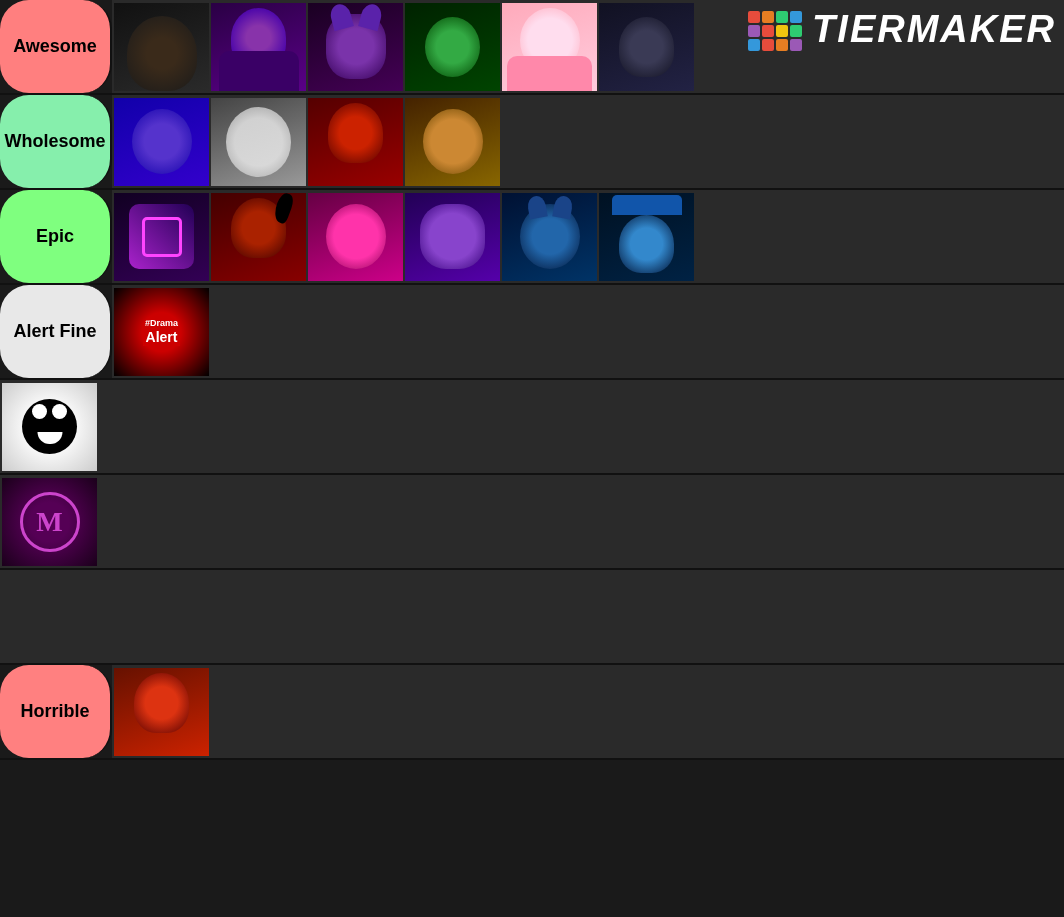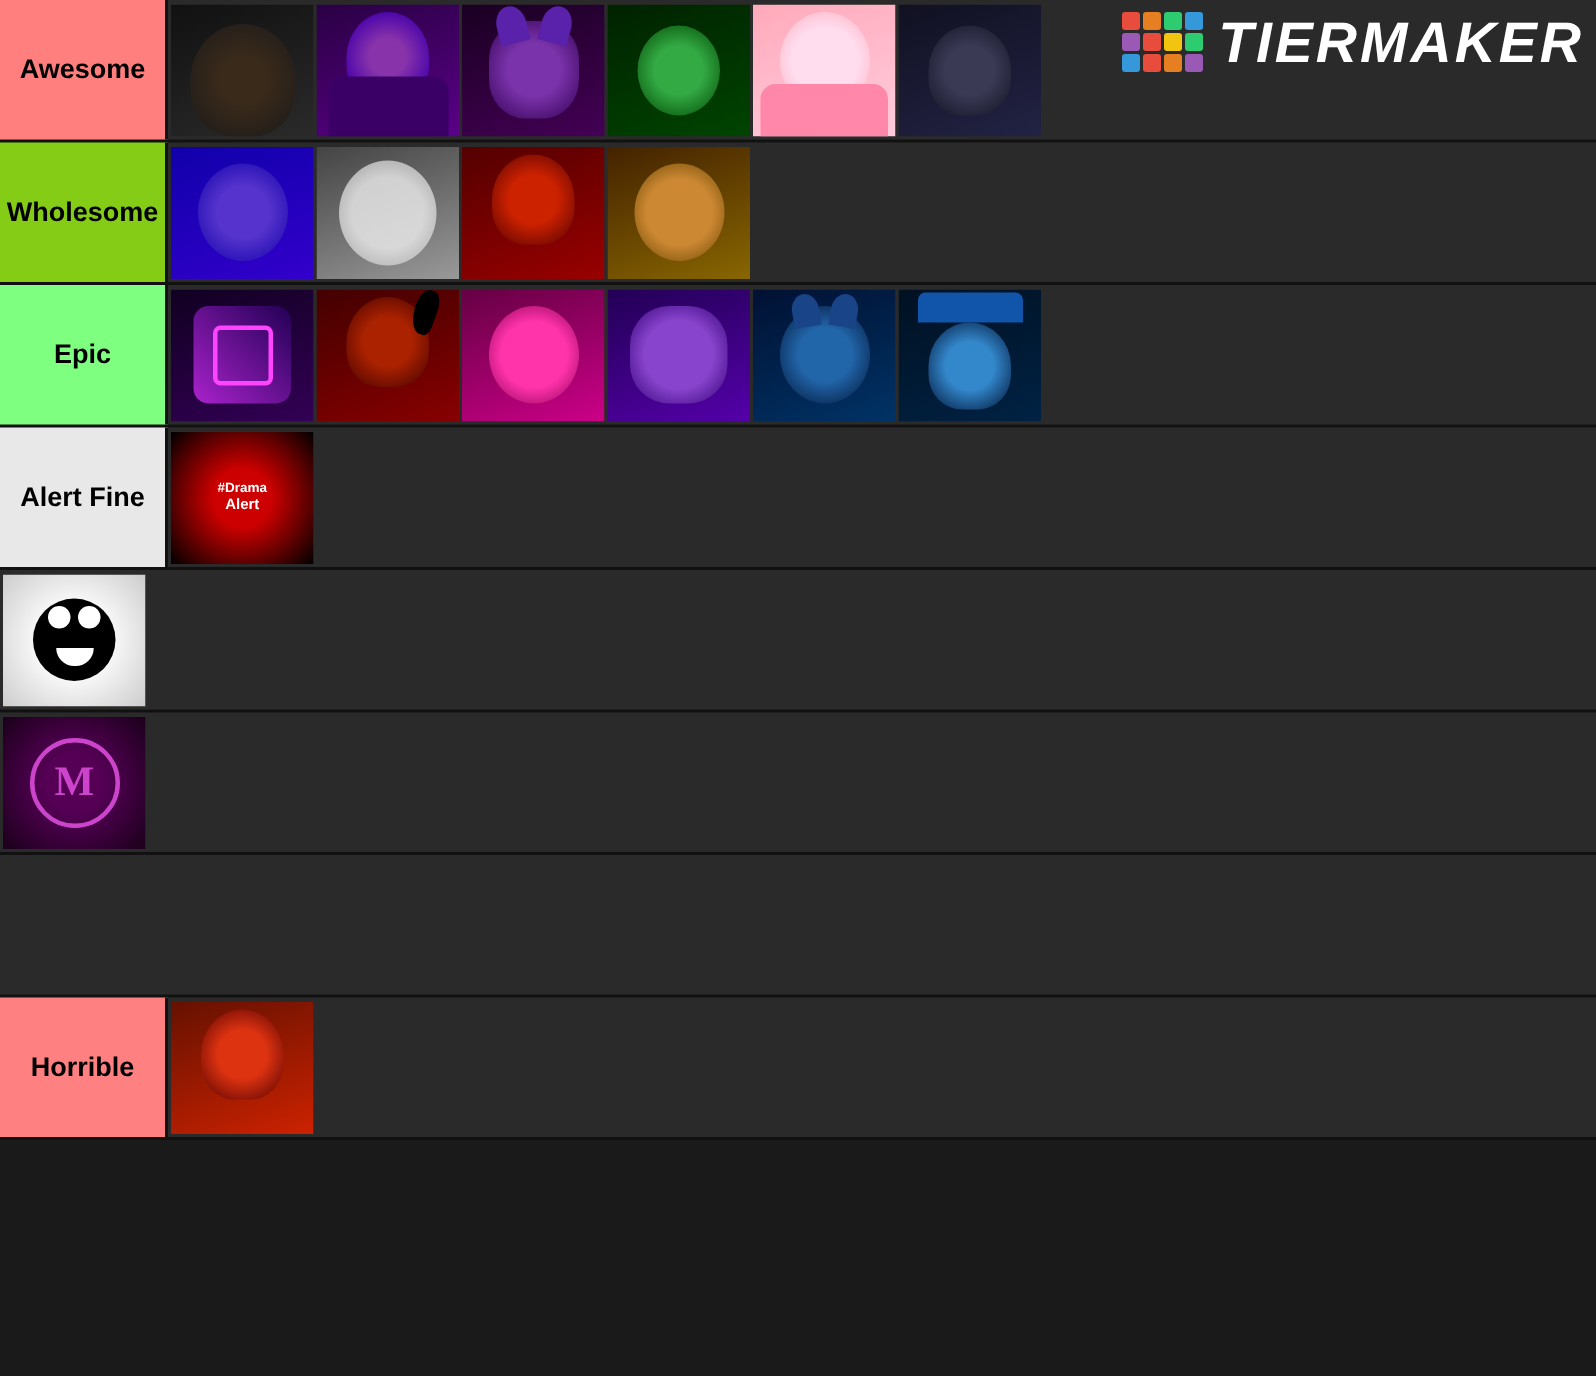--- a/index.html
+++ b/index.html
@@ -26,20 +26,21 @@
       display: flex;
       align-items: center;
       justify-content: center;
       text-align: center;
       font-weight: bold;
       font-size: 18px;
       color: #000;
       padding: 5px;
       border-right: 2px solid #111;
       flex-shrink: 0;
+      border-radius: 29px;
     }
 
     .tier-items {
       display: flex;
       flex-direction: row;
       flex-wrap: nowrap;
       background: #2a2a2a;
       flex: 1;
       align-items: center;
       padding: 2px;
@@ -53,21 +54,21 @@
       overflow: hidden;
       position: relative;
     }
 
     .logo-area {
       position: absolute;
       top: 8px;
       right: 8px;
       z-index: 10;
       display: flex;
-      align-items: flex-start;
+      align-items: flex-end;
       gap: 10px;
     }
 
     
     .logo-squares {
       display: grid;
       grid-template-columns: repeat(4, 12px);
       grid-template-rows: repeat(3, 12px);
       gap: 2px;
     }
@@ -142,21 +143,21 @@
             </div>
           </div>
           <div class="tier-item">
             <div style="width:100%;height:100%;background:linear-gradient(160deg,#111122 0%,#222244 100%);display:flex;align-items:center;justify-content:center;">
               <div style="width:55px;height:60px;background:radial-gradient(circle,#3a3a55 40%,#111122 100%);border-radius:50% 50% 40% 40%;"></div>
             </div>
           </div>
         </div>
       </div>
       <div class="tier-row">
-        <div class="tier-label" style="background-color: #84cc16;">Wholesome</div>
+        <div class="tier-label" style="background-color: #86efac;">Wholesome</div>
         <div class="tier-items">
           <div class="tier-item">
             <div style="width:100%;height:100%;background:linear-gradient(160deg,#1100aa 0%,#3300cc 100%);display:flex;align-items:center;justify-content:center;">
               <div style="width:60px;height:65px;background:radial-gradient(circle,#5533cc 40%,#1100aa 100%);border-radius:50%;"></div>
             </div>
           </div>
           <div class="tier-item">
             <div style="width:100%;height:100%;background:linear-gradient(160deg,#444 0%,#999 100%);display:flex;align-items:center;justify-content:center;">
               <div style="width:65px;height:70px;background:radial-gradient(circle,#eee 50%,#aaa 100%);border-radius:50%;opacity:0.8;"></div>
             </div>
@@ -214,21 +215,21 @@
             </div>
           </div>
         </div>
       </div>
       <div class="tier-row">
         <div class="tier-label" style="background-color: rgb(232, 232, 232);">Alert Fine</div>
         <div class="tier-items">
           <div class="tier-item">
             <div style="width:100%;height:100%;background:radial-gradient(circle,#cc0000 30%,#000000 100%);display:flex;align-items:center;justify-content:center;flex-direction:column;">
               <div style="color:#fff;font-size:9px;font-weight:bold;">#Drama</div>
-              <div style="background:#cc0000;color:#fff;font-size:10px;font-weight:bold;padding:1px 3px;">Alert</div>
+              <div style="background:#cc0000;color:#fff;font-size:14px;font-weight:bold;padding:1px 3px;">Alert</div>
             </div>
           </div>
         </div>
       </div>
       <div class="tier-row">
         <div class="tier-items">
           <div class="tier-item">
             <div style="width:100%;height:100%;background:radial-gradient(circle,#ffffff 30%,#cccccc 100%);display:flex;align-items:center;justify-content:center;position:relative;">
               <div style="width:55px;height:55px;background:#000;border-radius:50%;position:absolute;">
                 <div style="position:absolute;top:5px;left:10px;width:15px;height:15px;background:#fff;border-radius:50%;"></div>

